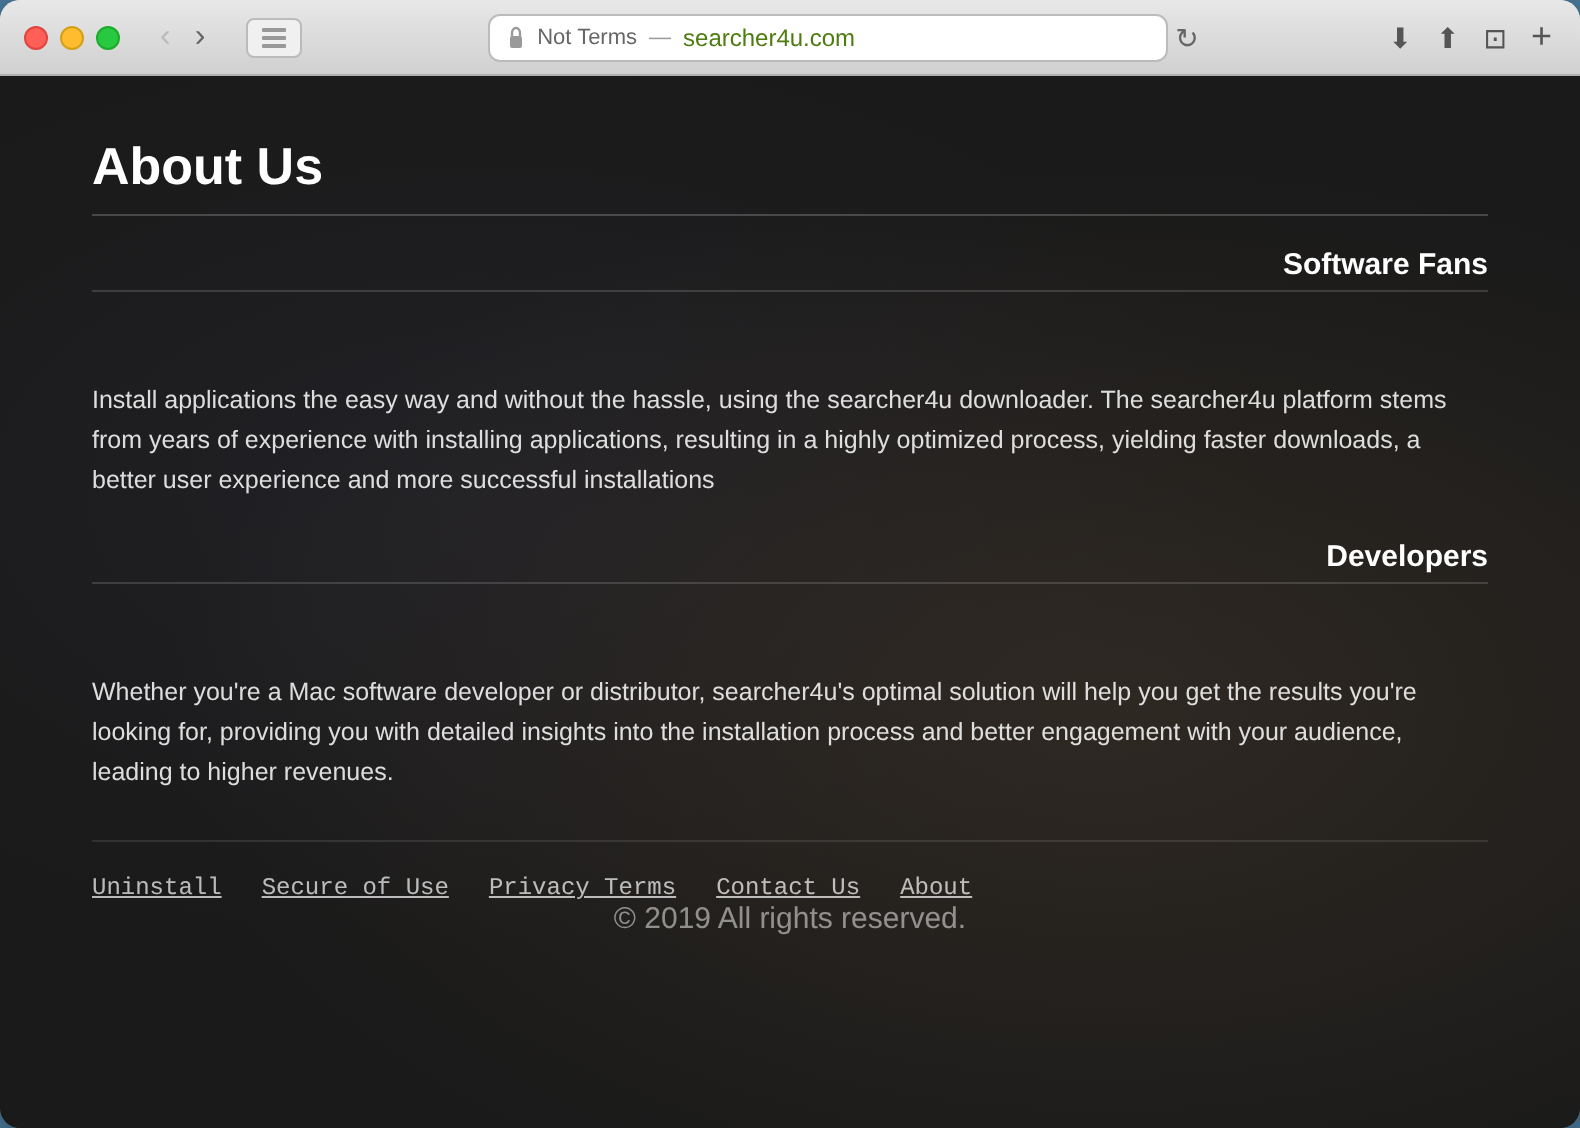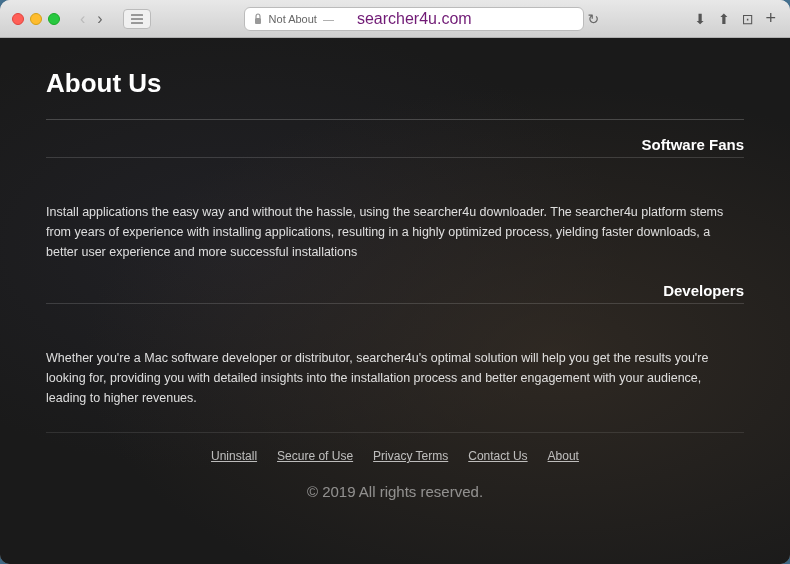--- a/index.html
+++ b/index.html
@@ -111,23 +111,22 @@
       font-size: 11px;
       white-space: nowrap;
     }
 
     .separator {
       color: #999;
       font-size: 11px;
     }
 
     .domain {
-      color: #701a75;
-      font-size: 16px;
-      margin-left: 17px;
+      color: #4d7c0f;
+      font-size: 12px;
     }
 
     .reload-btn {
       background: none;
       border: none;
       color: #666;
       font-size: 14px;
       cursor: pointer;
       margin-left: 4px;
     }
@@ -183,21 +182,21 @@
       margin-bottom: 28px;
       letter-spacing: -0.5px;
     }
 
     .about-us-title {
       color: white;
       font-size: 26px;
       font-weight: 600;
       margin-bottom: 16px;
       border-bottom: 1px solid rgba(255,255,255,0.2);
-      padding-bottom: 20px;
+      padding-bottom: 8px;
     }
 
     .section {
       margin-bottom: 20px;
     }
 
     .section-title {
       color: white;
       font-size: 15px;
       font-weight: 600;
@@ -218,23 +217,23 @@
     
     .footer {
       margin-top: 24px;
       padding-top: 16px;
       text-align: center;
       border-top: 1px solid rgba(255,255,255,0.1);
     }
 
     .footer-links {
       display: flex;
-      justify-content: center;
       gap: 20px;
-      margin-bottom: 20px;
+      margin-bottom: 0;
+      font-family: Liberation Mono, monospace;
     }
 
     .footer-link {
       color: rgba(255,255,255,0.7);
       font-size: 12px;
       text-decoration: underline;
       cursor: pointer;
     }
 
     .footer-copy {
@@ -268,21 +267,21 @@
         </svg>
       </div>
     </div>
 
     <div class="address-bar-container">
       <div class="address-bar">
         <svg width="10" height="12" viewBox="0 0 10 12" fill="none">
           <rect x="2" y="5" width="6" height="6" rx="1" fill="#999"></rect>
           <path d="M3 5V3.5C3 2.12 3.9 1 5 1C6.1 1 7 2.12 7 3.5V5" stroke="#999" stroke-width="1.2" fill="none"></path>
         </svg>
-        <span class="not-secure">Not About</span>
+        <span class="not-secure">Not Terms</span>
         <span class="separator">—</span>
         <span class="domain">searcher4u.com</span>
       </div>
       <button class="reload-btn">↻</button>
     </div>
 
     <div class="toolbar-right">
       <button class="toolbar-icon-btn">⬇</button>
       <button class="toolbar-icon-btn">⬆</button>
       <button class="toolbar-icon-btn">⊡</button>

